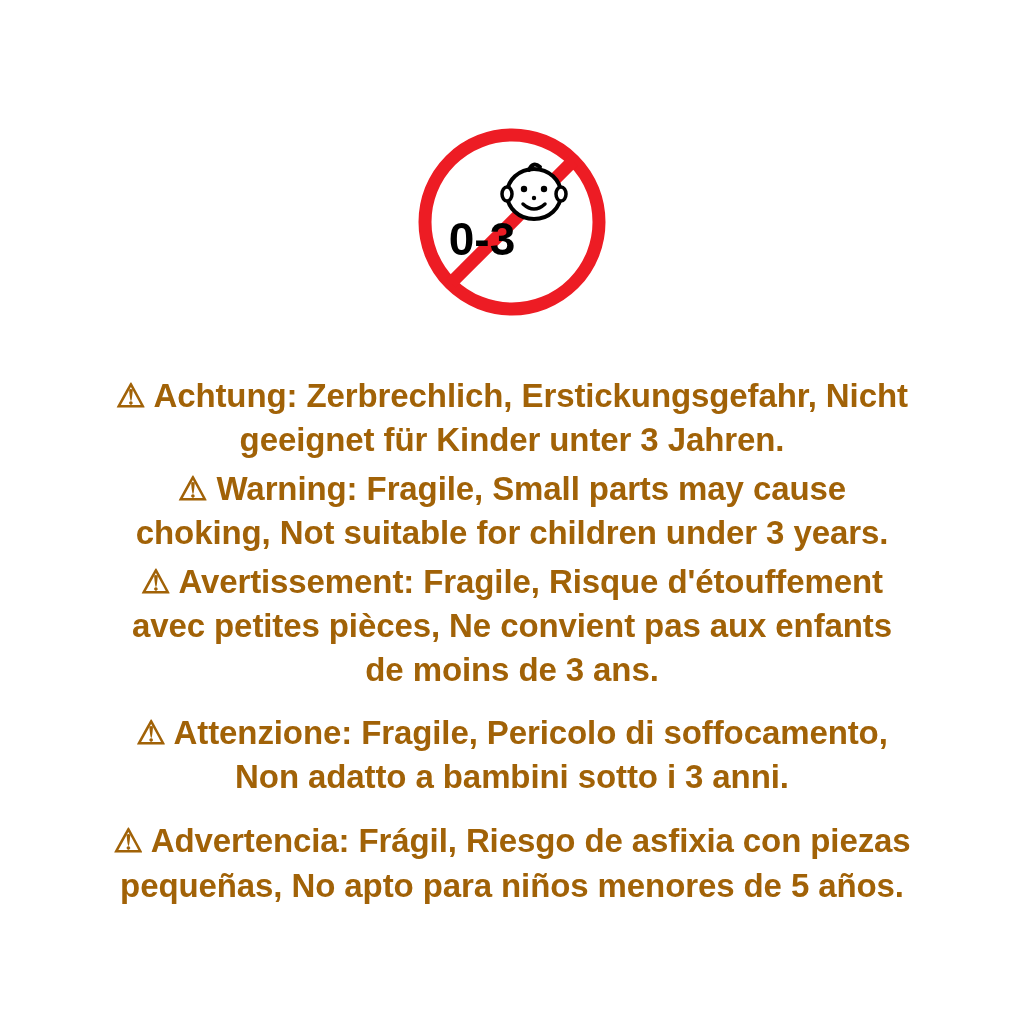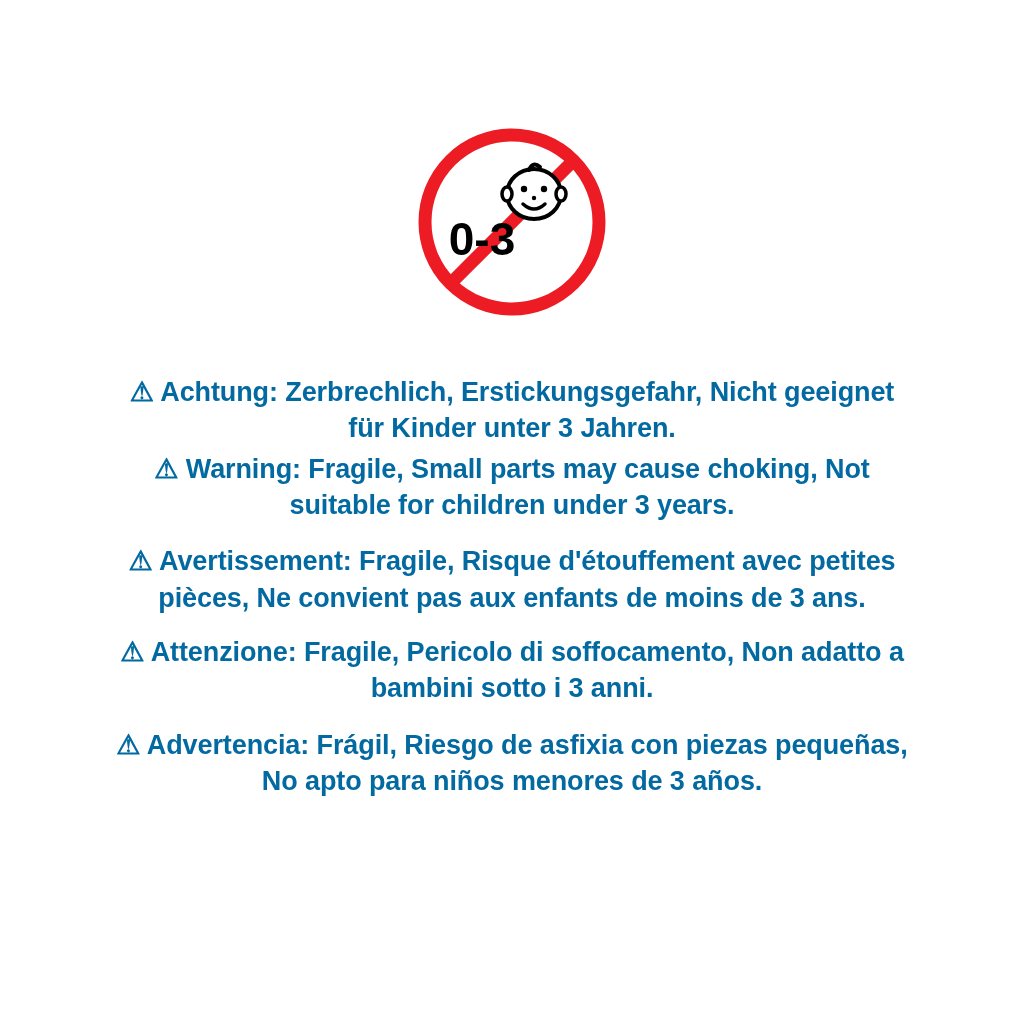--- a/index.html
+++ b/index.html
@@ -37,30 +37,30 @@
     height: 200px;
   }
 
   
   .warnings {
     margin-top: 52px;
     width: 800px;
     text-align: center;
   }
   .warning-line {
-    font-size: 27px;
+    font-size: 33px;
     line-height: 1.345;
     font-weight: bold;
     letter-spacing: -0.1px;
-    color: #0369a1;
+    color: #a16207;
     margin: 0 0 2px 0;
     padding: 0;
   }
   .warning-line:nth-child(1) { margin-bottom: 4px; }
-  .warning-line:nth-child(2) { margin-bottom: 20px; }
+  .warning-line:nth-child(2) { margin-bottom: 4px; }
   .warning-line:nth-child(3) { margin-bottom: 18px; }
   .warning-line:nth-child(4) { margin-bottom: 20px; }
   .warning-line:nth-child(5) { margin-bottom: 0px; }
 </style>
 </head>
 <body>
 
 <div class="page">
 
   <div class="symbol-wrap">
@@ -88,16 +88,16 @@
 
       <text x="70" y="133" text-anchor="middle" font-family="Liberation Sans, sans-serif" font-size="46" font-weight="bold" fill="#000000">0-3</text>
     </svg>
   </div>
 
   <div class="warnings">
     <p class="warning-line">⚠ Achtung: Zerbrechlich, Erstickungsgefahr, Nicht geeignet für Kinder unter 3 Jahren.</p>
     <p class="warning-line">⚠ Warning: Fragile, Small parts may cause choking, Not suitable for children under 3 years.</p>
     <p class="warning-line">⚠ Avertissement: Fragile, Risque d'étouffement avec petites pièces, Ne convient pas aux enfants de moins de 3 ans.</p>
     <p class="warning-line">⚠ Attenzione: Fragile, Pericolo di soffocamento, Non adatto a bambini sotto i 3 anni.</p>
-    <p class="warning-line">⚠ Advertencia: Frágil, Riesgo de asfixia con piezas pequeñas, No apto para niños menores de 3 años.</p>
+    <p class="warning-line">⚠ Advertencia: Frágil, Riesgo de asfixia con piezas pequeñas, No apto para niños menores de 5 años.</p>
   </div>
 
 </div>
 
 </body></html>

